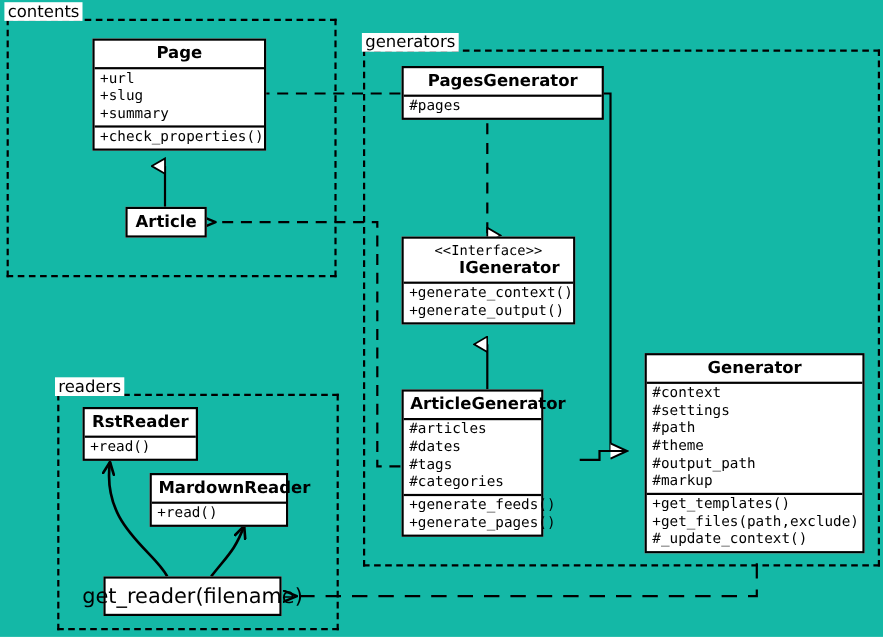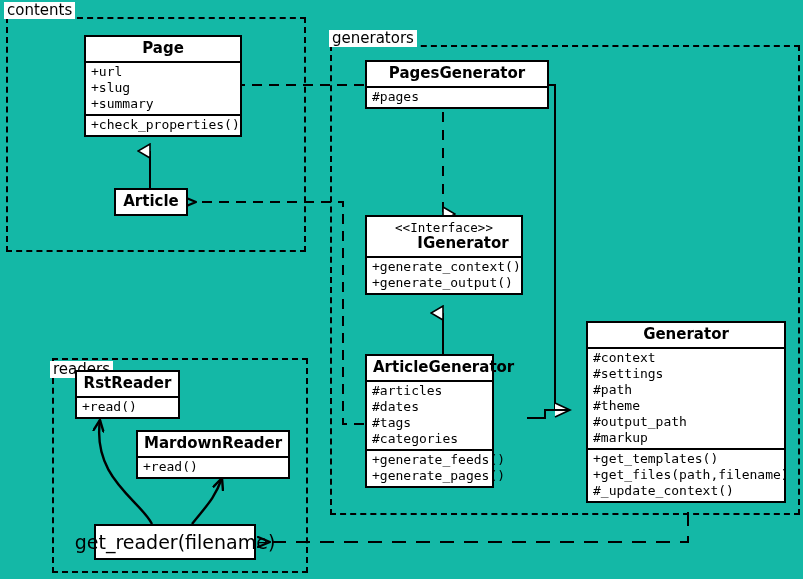--- a/index.html
+++ b/index.html
@@ -175,21 +175,21 @@
   <div class="package" style="left:6px; top:17px; width:300px; height:235px;
               border-style:dashed; border-image: none;
               border-top-style: dashed; border-width:2px;
               border-color:#000;"></div>
   <div class="package-label" style="left:4px; top:2px;">contents</div>
 
   <div class="package" style="left:330px; top:45px; width:470px; height:470px;"></div>
   <div class="package-label" style="left:329px; top:30px;">generators</div>
 
   <div class="package" style="left:52px; top:358px; width:256px; height:215px;"></div>
-  <div class="package-label" style="left:50px; top:361px;">readers</div>
+  <div class="package-label" style="left:50px; top:343px;">readers</div>
 
   <div class="uml-class" style="left:72px; top:35px; width:158px;margin-left:12px;">
     <div class="uml-name">Page</div>
     <div class="uml-compartment">
       <div class="uml-member">+url</div>
       <div class="uml-member">+slug</div>
       <div class="uml-member">+summary</div>
     </div>
     <div class="uml-compartment">
       <div class="uml-member">+check_properties()</div>
@@ -235,33 +235,33 @@
     <div class="uml-compartment">
       <div class="uml-member">#context</div>
       <div class="uml-member">#settings</div>
       <div class="uml-member">#path</div>
       <div class="uml-member">#theme</div>
       <div class="uml-member">#output_path</div>
       <div class="uml-member">#markup</div>
     </div>
     <div class="uml-compartment">
       <div class="uml-member">+get_templates()</div>
-      <div class="uml-member">+get_files(path,filename)</div>
+      <div class="uml-member">+get_files(path,exclude)</div>
       <div class="uml-member">#_update_context()</div>
     </div>
   </div>
 
   <div class="uml-class" style="left:75px; top:370px; width:105px;">
     <div class="uml-name">RstReader</div>
     <div class="uml-compartment">
       <div class="uml-member">+read()</div>
     </div>
   </div>
 
-  <div class="uml-class" style="left:136px; top:430px; width:154px;">
+  <div class="uml-class" style="left:136px; top:430px; width:126px;">
     <div class="uml-name">MardownReader</div>
     <div class="uml-compartment">
       <div class="uml-member">+read()</div>
     </div>
   </div>
 
   <div class="plain-box" style="left:94px; top:524px; width:162px; height:36px;">
     <span class="plain-label">get_reader(filename)</span>
   </div>
 

